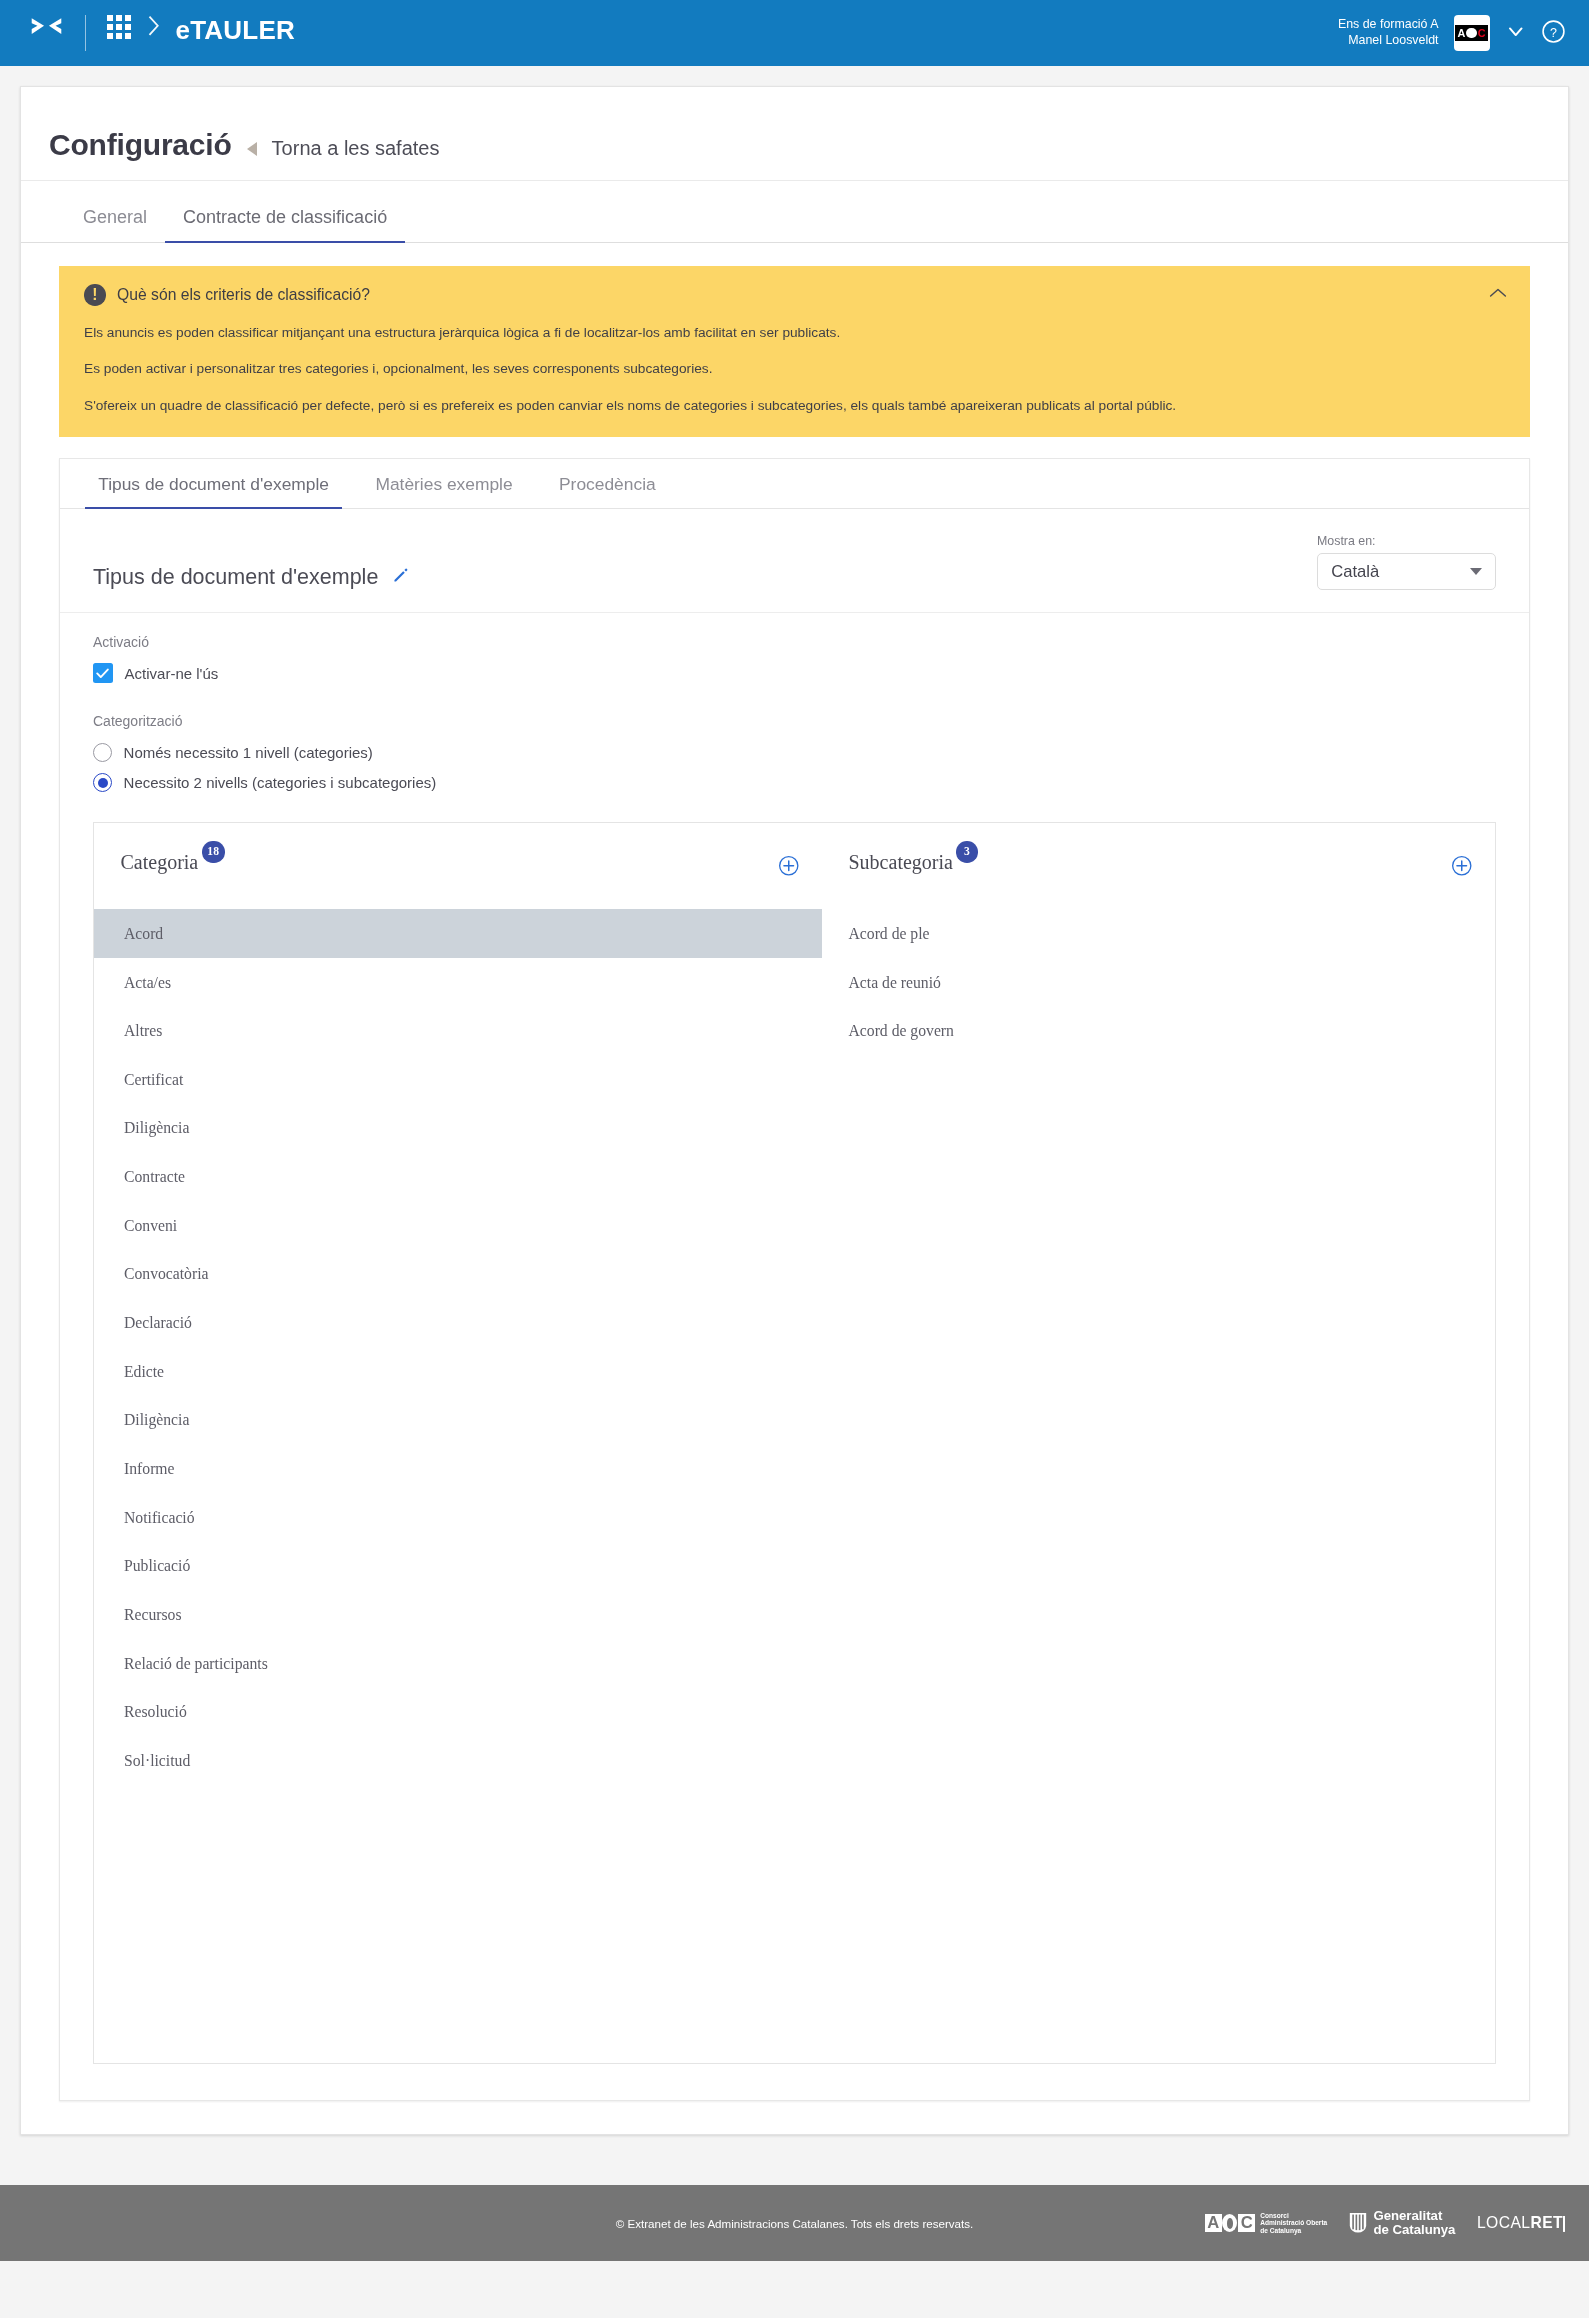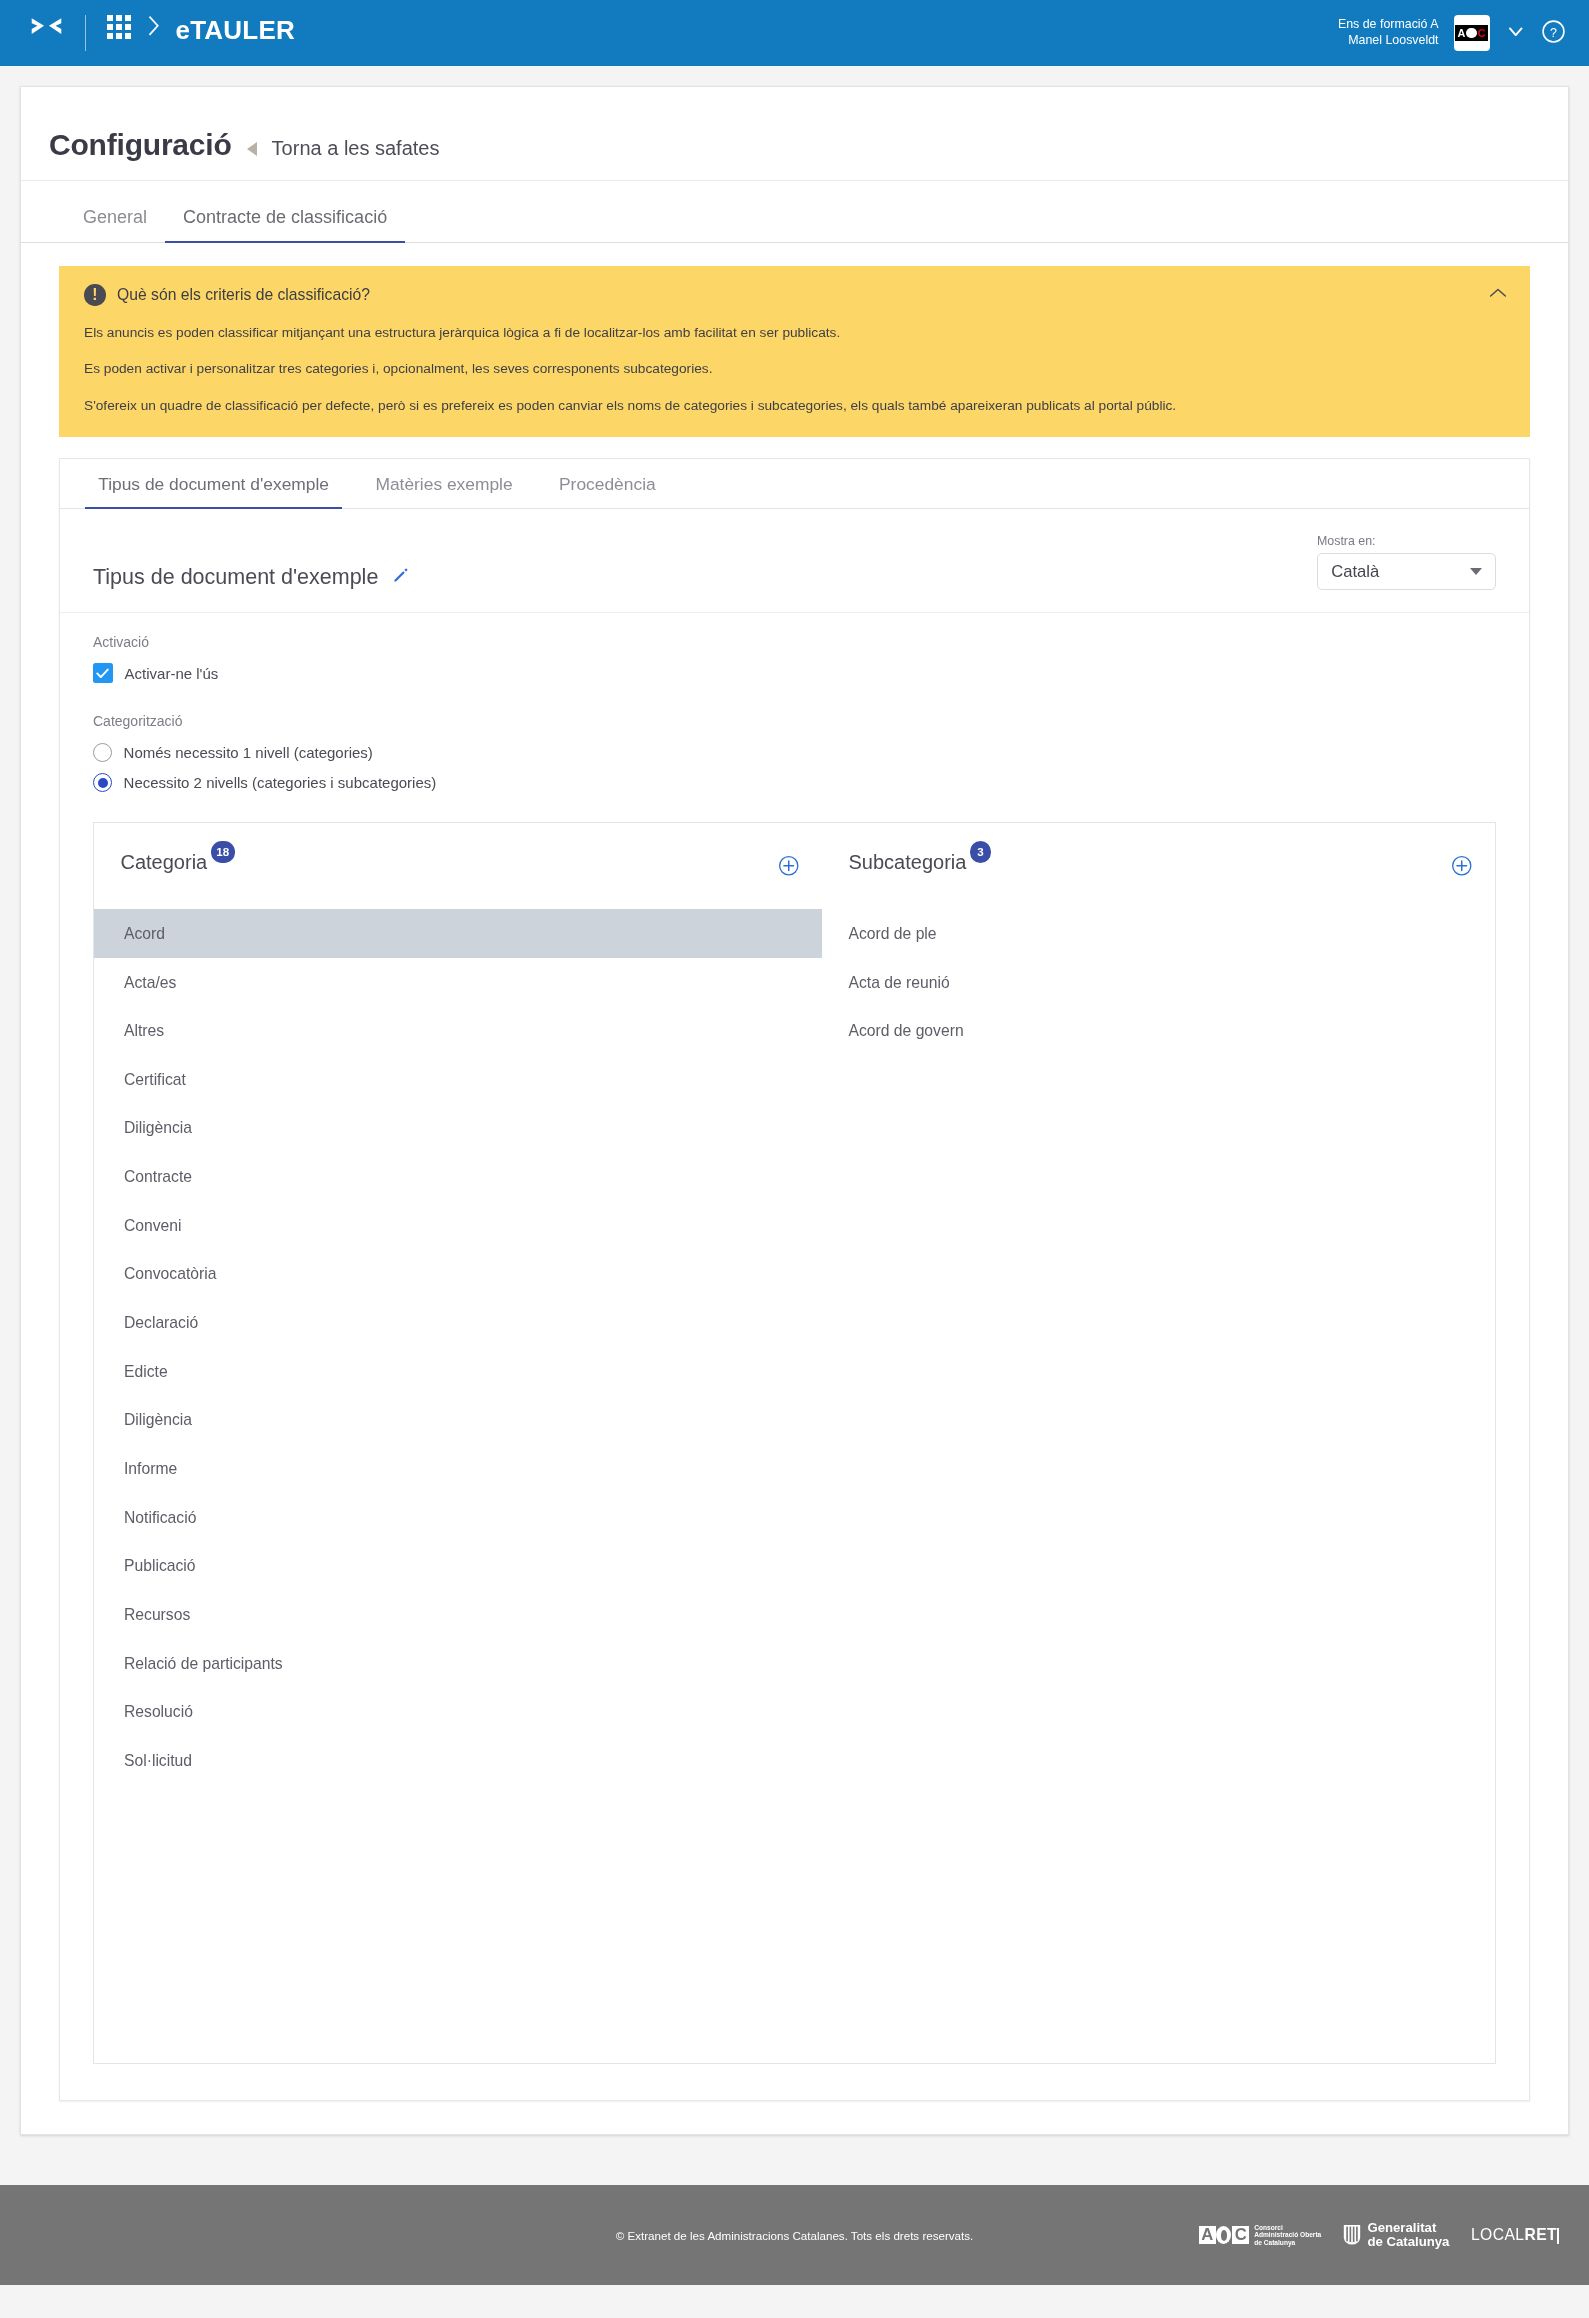--- a/index.html
+++ b/index.html
@@ -231,20 +231,21 @@
     content:""; width: 10px; height: 10px; border-radius:50%; background:#2a49c7;
   }
 
   
   .cat-panel {
     margin: 30px 33px 0 33px;
     border: 0.8px solid #e4e4e4;
     background: #fff;
     min-height: 1242px;
     padding: 0 0 23px 0;
+    font-family: Liberation Serif, serif;
   }
   .cat-grid { display: flex; padding-top: 28px; }
   .col-cat { width: 728px; }
   .col-sub { flex: 1; }
   .col-head {
     display: flex; align-items: flex-start;
     padding: 0 23px 0 26.5px;
     height: 45px;
   }
   .col-head-title {
@@ -266,25 +267,25 @@
     color: #5d5d67;
     cursor: pointer;
     line-height: 1.1;
   }
   .col-cat .list-item { padding-left: 30px; }
   .list-item.sel { background: #ccd3da; }
 
   
   .footer {
     margin-top: 50px;
-    height: 100px;
+    height: 76px;
     background: #757575;
     display: flex;
     align-items: center;
-    padding: 0 30px;
+    padding: 0 24px;
     position: relative;
     justify-content: flex-end;
   }
   .foot-txt {
     position: absolute;
     left: 0; right: 0;
     text-align: center;
     font-size: 11.6px;
     color: #fff;
   }

